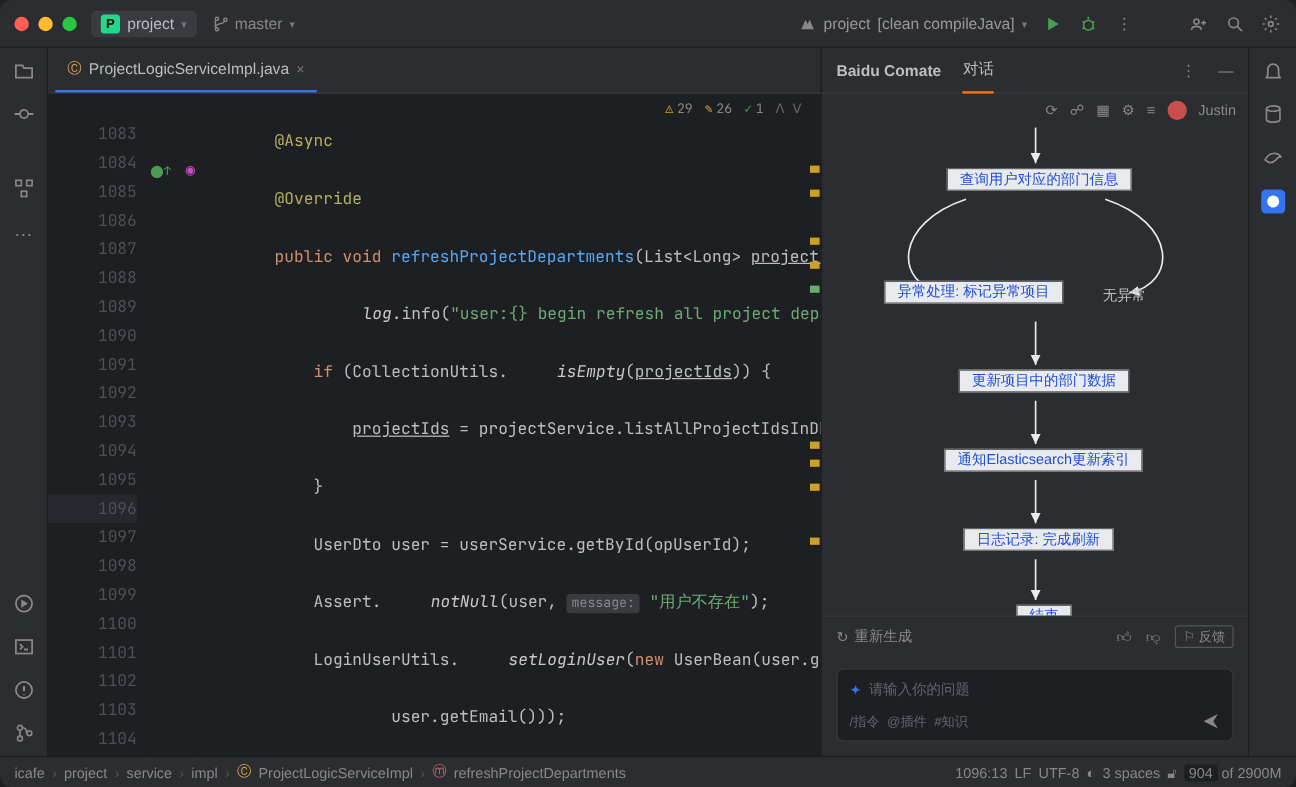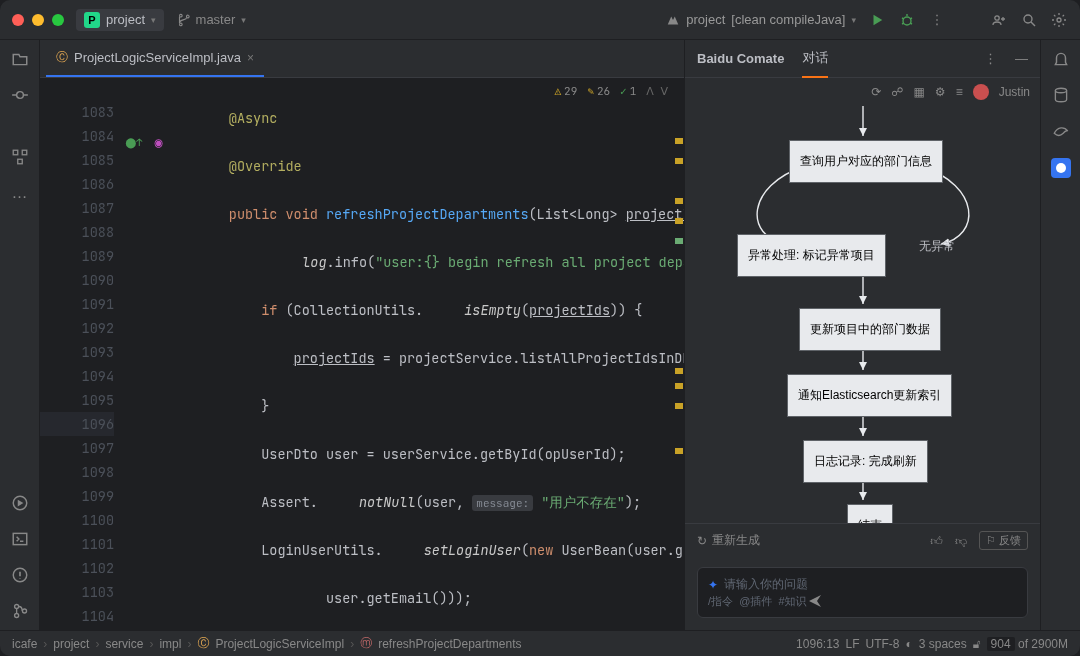--- a/index.html
+++ b/index.html
@@ -71,29 +71,29 @@
 .rightpanel { width: 356px; background: #2b2d30; display: flex; flex-direction: column; border-left: 1px solid #1e1f22; }
 .rp-tabs { height: 38px; display: flex; align-items: center; padding: 0 12px; border-bottom: 1px solid #393b40; gap: 18px; font-size: 13px; }
 .rp-tabs .t1 { color: #bcbec4; font-weight: 600; }
 .rp-tabs .t2 { color: #bcbec4; border-bottom: 2px solid #f97316; padding-bottom: 9px; margin-top: 9px; }
 .rp-tabs .sp { flex: 1; }
 .rp-tabs .ic { color: #888; cursor: pointer; }
 .rp-toolbar { height: 28px; display: flex; align-items: center; justify-content: flex-end; gap: 10px; padding: 0 10px; color: #888; font-size: 12px; }
 .rp-toolbar .avatar { width: 16px; height: 16px; border-radius: 50%; background: #c94f4f; }
 .rp-canvas { flex: 1; position: relative; overflow: hidden; }
 .rp-canvas svg { position: absolute; top: 0; left: 0; }
-.fnode { position: absolute; background: #e8eaed; color: #000000; font-size: 12px; padding: 12px 10px; border: 1px solid #5f6368; text-align: center; }
+.fnode { position: absolute; background: #e8eaed; color: #1d4ed8; font-size: 12px; padding: 0 10px; border: 1px solid #5f6368; text-align: center; }
 .flabel { position: absolute; color: #bcbec4; font-size: 12px; }
 .rp-actions { height: 34px; display: flex; align-items: center; padding: 0 12px; gap: 12px; color: #888; font-size: 12px; border-top: 1px solid #393b40; }
 .rp-actions .re { display: flex; align-items: center; gap: 5px; cursor: pointer; }
 .rp-actions .sp { flex: 1; }
 .rp-actions .fb { border: 1px solid #555; padding: 1px 6px; border-radius: 3px; font-size: 11px; }
 .rp-input { margin: 10px 12px 12px 12px; background: #1e1f22; border-radius: 6px; padding: 8px 10px; border: 1px solid #393b40; }
 .rp-input .ph { color: #5f6672; font-size: 12px; display: flex; align-items: center; gap: 6px; }
-.rp-input .hints { color: #5f6672; font-size: 11px; margin-top: 0; display: flex; align-items: center; }
+.rp-input .hints { color: #5f6672; font-size: 11px; margin-top: 10px; display: flex; justify-content: space-between; align-items: center; }
 .rp-input .send { color: #888; }
 
 
 .statusbar { height: 26px; background: #2b2d30; border-top: 1px solid #1e1f22; display: flex; align-items: center; padding: 0 12px; font-size: 12px; color: #888; gap: 6px; }
 .statusbar .crumb { display: flex; align-items: center; gap: 6px; }
 .statusbar .sep { color: #555; }
 .statusbar .sp { flex: 1; }
 .statusbar .mbox { background: #1e1f22; padding: 0 4px; border-radius: 2px; }
 
 svg { display: block; }

